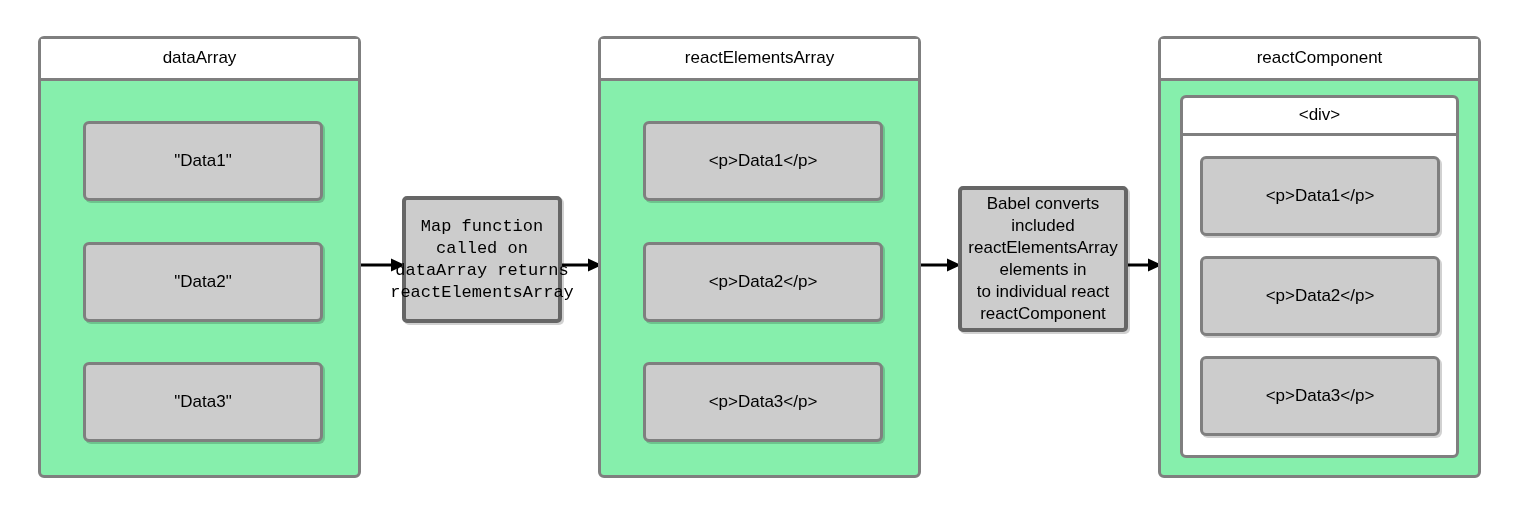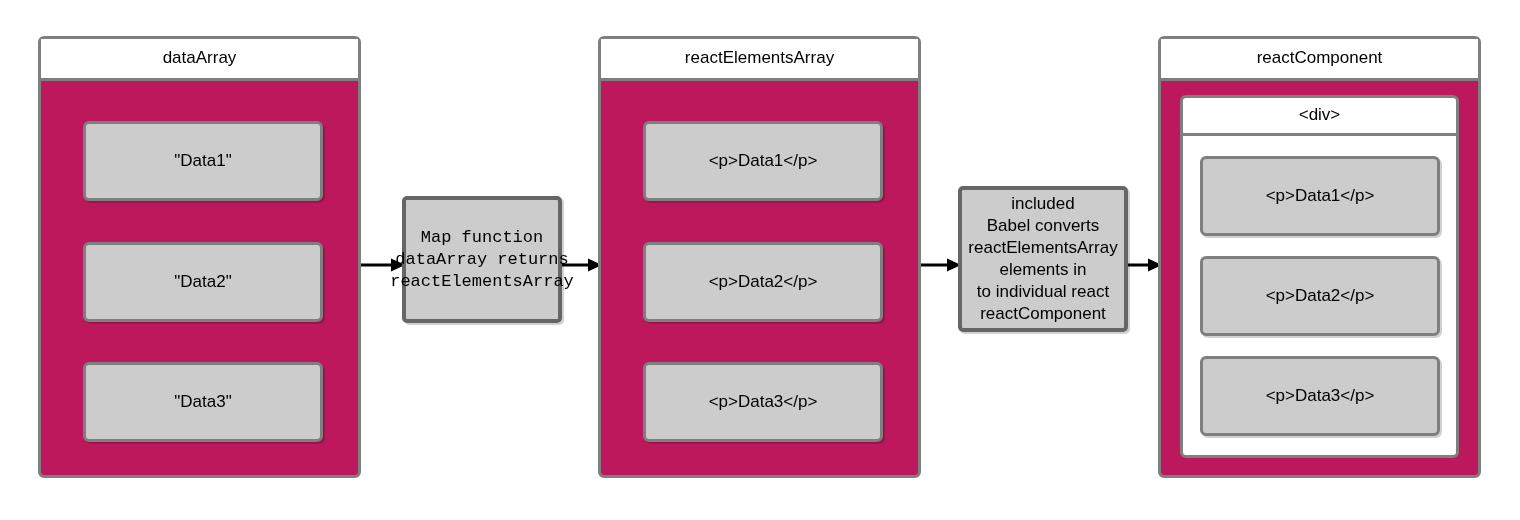--- a/index.html
+++ b/index.html
@@ -21,21 +21,21 @@
     left: 0;
     top: 0;
     width: 1520px;
     height: 520px;
   }
 
   
   .panel {
     position: absolute;
     box-sizing: border-box;
-    background: #be185d;
+    background: #86efac;
     border: 3px solid #7f7f7f;
     border-radius: 6px;
   }
   .panel-title {
     box-sizing: border-box;
     height: 42px;
     line-height: 38px;
     text-align: center;
     font-size: 17px;
     border-bottom: 3px solid #7f7f7f;
@@ -139,20 +139,21 @@
   <div class="arrow" style="left:361px; top:258px; width:44px;">
     <svg width="44" height="14" viewBox="0 0 44 14">
       <line x1="0" y1="7" x2="32" y2="7" stroke="#000000" stroke-width="3"></line>
       <polygon points="30,0.5 44,7 30,13.5" fill="#000000"></polygon>
     </svg>
   </div>
 
   <div class="process" style="left:402px; top:196px; width:160px; height:127px;font-family:Liberation Mono, monospace;">
     <div>
       <div>Map function</div>
+      <div>called on</div>
       <div>dataArray returns</div>
       <div>reactElementsArray</div>
     </div>
   </div>
 
   <div class="arrow" style="left:562px; top:258px; width:40px;">
     <svg width="40" height="14" viewBox="0 0 40 14">
       <line x1="0" y1="7" x2="28" y2="7" stroke="#000000" stroke-width="3"></line>
       <polygon points="26,0.5 40,7 26,13.5" fill="#000000"></polygon>
     </svg>
@@ -175,22 +176,22 @@
 
   <div class="arrow" style="left:921px; top:258px; width:40px;">
     <svg width="40" height="14" viewBox="0 0 40 14">
       <line x1="0" y1="7" x2="28" y2="7" stroke="#000000" stroke-width="3"></line>
       <polygon points="26,0.5 40,7 26,13.5" fill="#000000"></polygon>
     </svg>
   </div>
 
   <div class="process" style="left:958px; top:186px; width:170px; height:146px;">
     <div>
+      <div>Babel converts</div>
       <div>included</div>
-      <div>Babel converts</div>
       <div>reactElementsArray</div>
       <div>elements in</div>
       <div>to individual react</div>
       <div>reactComponent</div>
     </div>
   </div>
 
   <div class="arrow" style="left:1128px; top:258px; width:34px;">
     <svg width="34" height="14" viewBox="0 0 34 14">
       <line x1="0" y1="7" x2="22" y2="7" stroke="#000000" stroke-width="3"></line>

